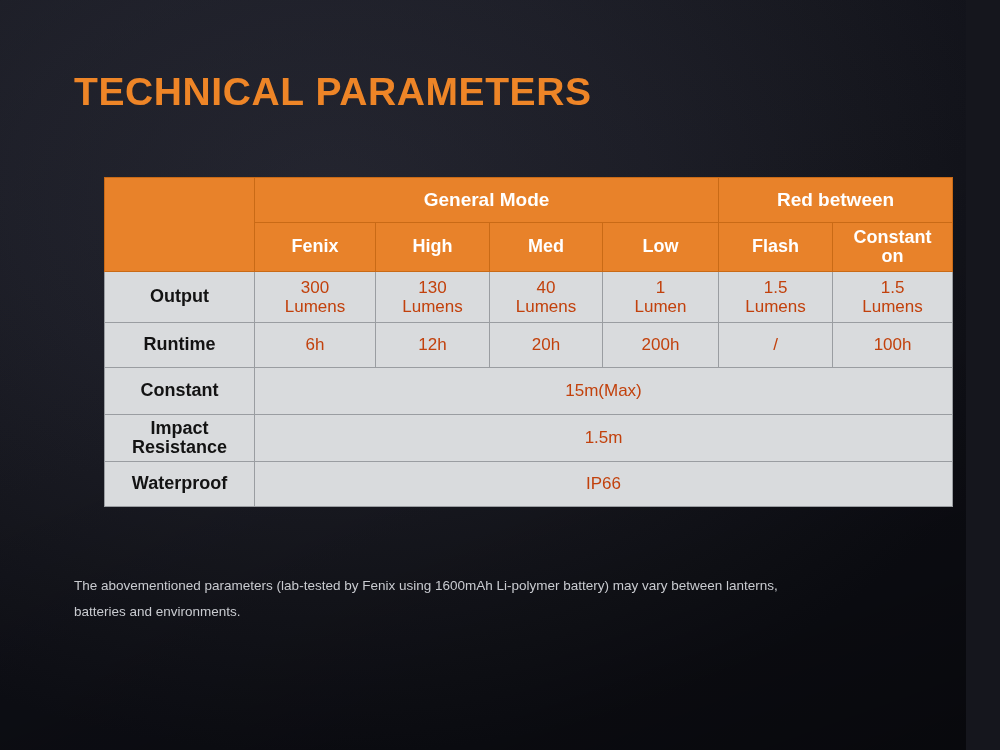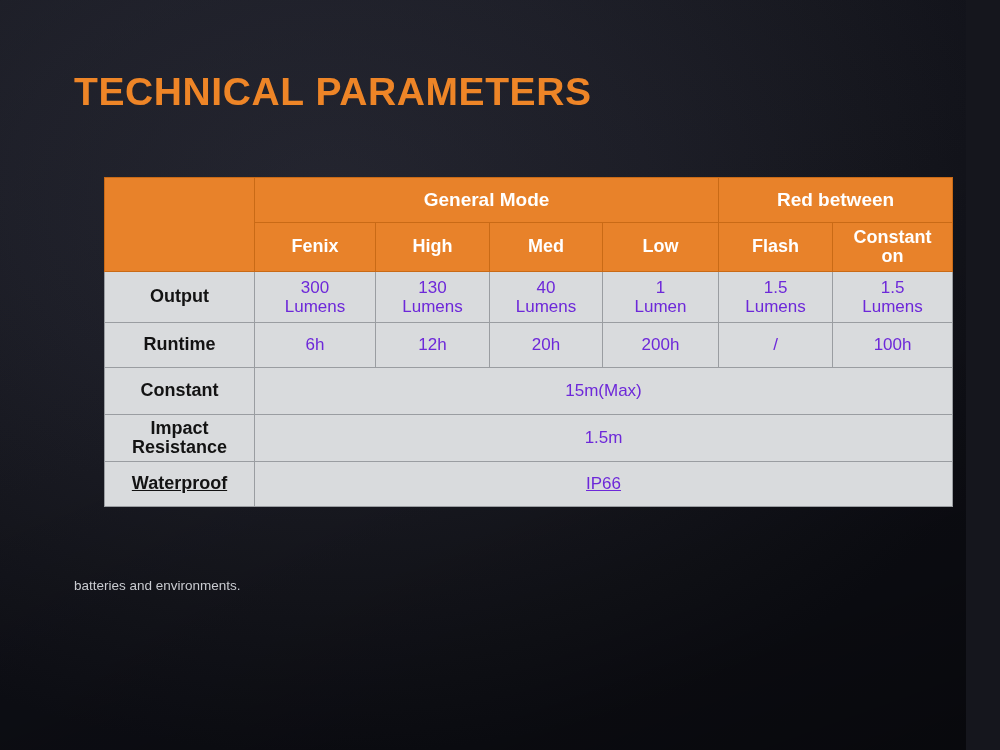--- a/index.html
+++ b/index.html
@@ -86,38 +86,38 @@
   }
   .hd-sub.two-line {
     font-size: 18px;
     line-height: 1.05;
     margin-top: 44px;
   }
 
   
   .bd {
     background: #D9DBDD;
-    color: #6d28d9;
+    color: #c2410c;
     border: 1px solid #9a9da1;
     font-size: 17px;
     line-height: 1.12;
   }
   .bd-label {
     font-weight: bold;
     font-size: 18px;
     background: #D9DBDD;
     color: #131313;
     border: 1px solid #9a9da1;
     line-height: 1.08;
   }
   .r-output { height: 50px; }
   .r-runtime { height: 44px; }
   .r-diameter { height: 46px; }
   .r-impact { height: 46px; }
-  .r-water { height: 44px; text-decoration: underline; }
+  .r-water { height: 44px; }
 
   .val-num { display: block; }
   .val-unit { display: block; }
 
   
   .footnote {
     position: absolute;
     left: 74px;
     top: 573px;
     width: 790px;
@@ -218,16 +218,17 @@
 
         <tr>
           <td class="bd-label r-water">Waterproof</td>
           <td class="bd r-water" colspan="6">IP66</td>
         </tr>
       </tbody>
     </table>
   </div>
 
   <div class="footnote">
+    <div>The abovementioned parameters (lab-tested by Fenix using 1600mAh Li-polymer battery) may vary between lanterns,</div>
     <div>batteries and environments.</div>
   </div>
 
 </div>
 
 </body></html>

